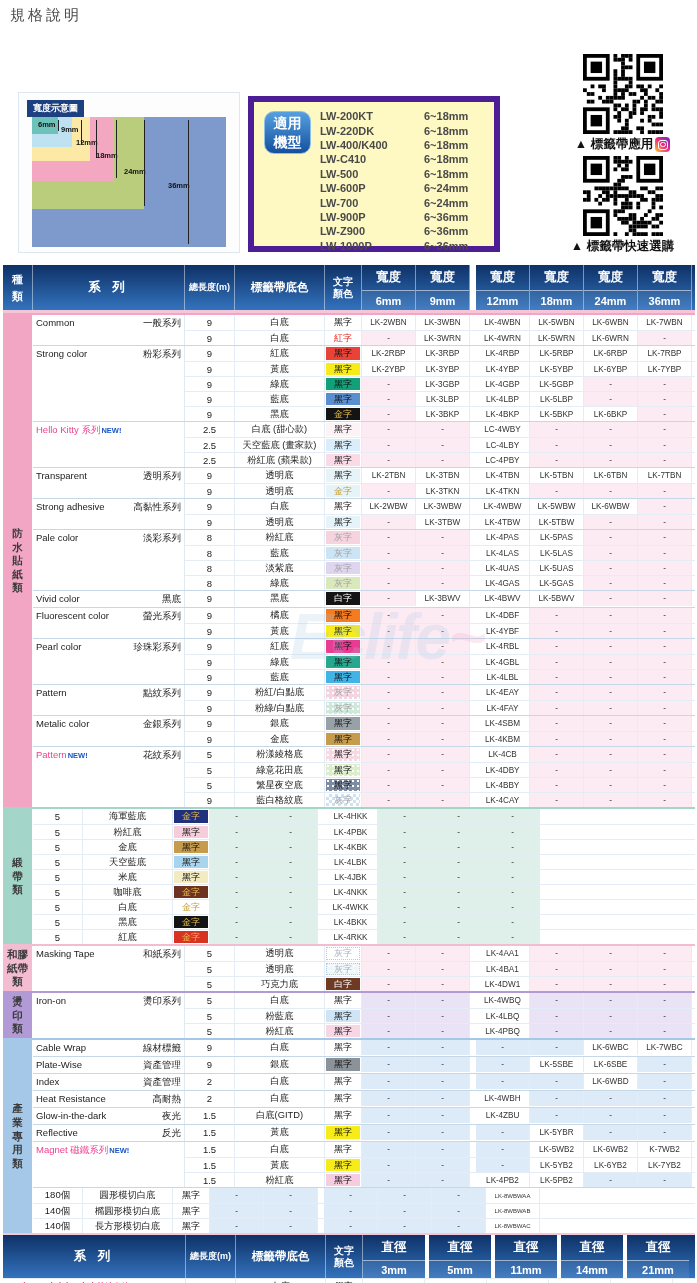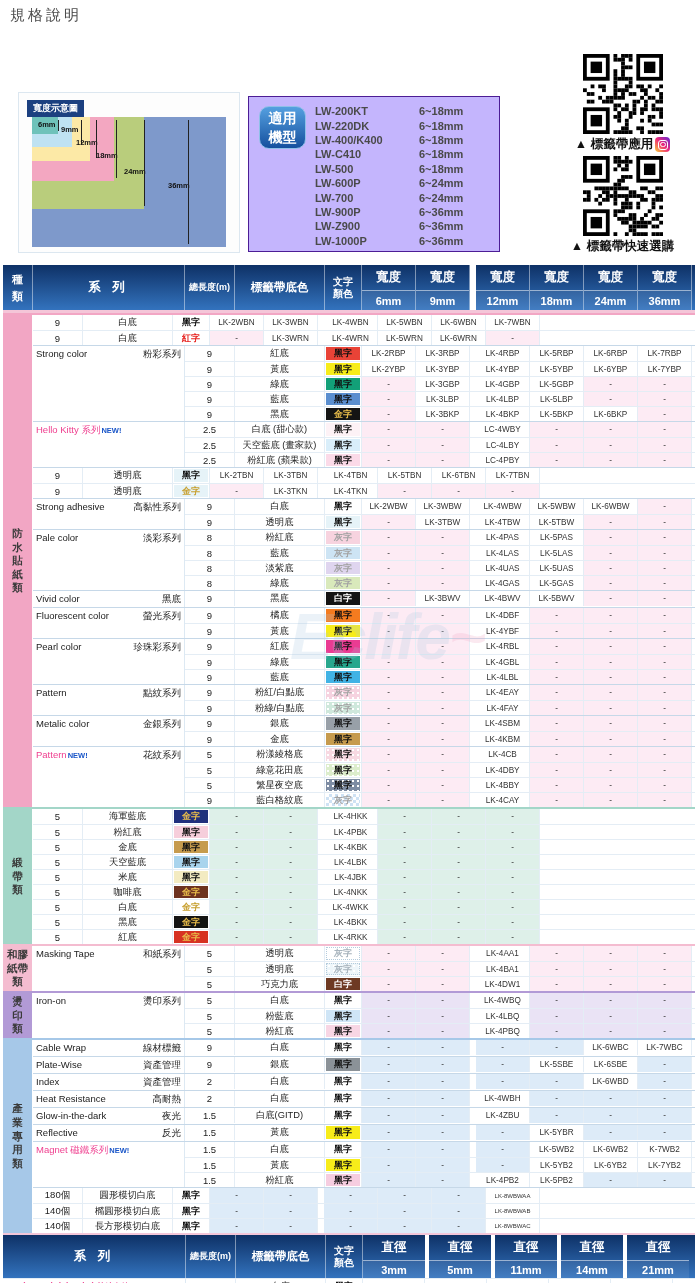--- a/index.html
+++ b/index.html
@@ -9,21 +9,21 @@
   .page-title{position:absolute;left:10px;top:6px;font-size:15px;color:#4d4d4d;letter-spacing:3px}
 
   
   .diagram-box{position:absolute;left:18px;top:92px;width:222px;height:161px;background:#fdfdfd;border:1px solid #dce7f0}
   .diagram-label{position:absolute;left:8px;top:7px;background:#1c4080;color:#fff;font-size:9px;font-weight:bold;padding:2px 6px;white-space:nowrap}
   .size-rect{position:absolute}
   .size-label{position:absolute;font-size:7.5px;font-weight:bold;color:#111;white-space:nowrap}
   .varrow{position:absolute;width:1px;background:#222}
 
   
-  .models-box{position:absolute;left:248px;top:96px;width:252px;height:156px;background:#c4b5fd;border:1px solid #4c1d95}
+  .models-box{position:absolute;left:248px;top:96px;width:252px;height:156px;background:#fef9c3;border:6px solid #4c1d95}
   .models-badge{position:absolute;left:10px;top:9px;width:47px;height:43px;border-radius:10px;
     background:linear-gradient(#55a0e0,#15509e);color:#fff;font-weight:bold;font-size:14px;line-height:1.35;
     display:flex;align-items:center;justify-content:center;text-align:center;white-space:pre-line;border:1px solid #8fc0e8}
   .model-list{position:absolute;left:66px;top:7px;right:6px}
   .model-row{display:flex;height:14.4px;align-items:center;font-size:11px;font-weight:bold;color:#4a4a4a}
   .model-name{width:104px}
   
   .qr-wrap{position:absolute;left:548px;top:54px;width:149px}
   .qr-box{display:block;margin:0 auto 2px auto;width:80px;height:80px}
   .qr-caption{font-size:12.5px;font-weight:bold;color:#111;text-align:center;white-space:nowrap;margin-bottom:3px;display:flex;align-items:center;justify-content:center;gap:2px}
@@ -60,21 +60,21 @@
   .scell .pink{color:#ef3f8f}
   .scell .new{color:#1a56c8;font-size:7.5px;font-weight:bold;margin-left:1px}
   .scell .note{color:#222;font-size:8.5px;text-align:right;margin-top:2px}
   .grows{flex:1}
   .trow{display:flex;height:15px;border-top:1px solid #e4edf5;background:#fff}
   .trow:first-child{border-top:none}
   .cell{display:flex;align-items:center;justify-content:center;border-right:1px solid #e4edf5;height:100%;overflow:hidden}
   .c-len{width:50px;font-size:9.5px}
   .c-base{width:90px;font-size:9.3px;white-space:nowrap}
   .c-chip{width:37px;padding:1px}
-  .chip{width:100%;height:100%;display:flex;align-items:center;justify-content:center;font-size:9px;font-weight:bold;white-space:nowrap}
+  .chip{width:100%;height:100%;display:flex;align-items:center;justify-content:center;font-size:9px;font-weight:normal;white-space:nowrap}
   .chip.dotted{border:1px dotted #b4cbdc}
   .c-code{width:54px;font-size:8.2px;color:#333;white-space:nowrap}
   .c-code.sm{font-size:6px}
   .c-gap{width:6px;background:#fff;border-right:none}
 
   .p-dots{background-image:radial-gradient(circle at 2px 2px,#fff 1px,transparent 1.4px);background-size:5px 5px}
   .p-check{background-image:linear-gradient(45deg,#cfe2f4 25%,transparent 25%,transparent 75%,#cfe2f4 75%),
            linear-gradient(45deg,#cfe2f4 25%,#fff 25%,#fff 75%,#cfe2f4 75%);background-size:6px 6px;background-position:0 0,3px 3px}
 
   
@@ -485,20 +485,26 @@
       </div>
       <div class="pink-strip" data-name="header-underline"></div>
       <div class="section" data-name="category-section" style="border-top-color: rgb(242, 166, 196);">
         <div class="catcell" data-name="category-cell" style="background: rgb(242, 166, 196);">防
 水
 貼
 紙
 類</div>
         <div class="sbody" data-name="section-body">
           <div class="group" data-name="series-group">
+            <div class="scell" data-name="series-cell">
+              <div class="l1" data-name="series-line">
+                <span class="en" data-name="series-name-en">Common</span>
+                <span class="zh" data-name="series-name-zh">一般系列</span>
+              </div>
+            </div>
             <div class="grows" data-name="group-rows">
               <div class="trow" data-name="table-row">
                 <div class="cell c-len" data-name="length-cell">9</div>
                 <div class="cell c-base" data-name="tape-base-cell">白底</div>
                 <div class="cell c-chip" data-name="text-color-cell">
                   <div class="chip" data-name="text-color-chip" style="color: rgb(17, 17, 17); background-color: rgb(255, 255, 255);">黑字</div>
                 </div>
                 <div class="cell c-code" data-name="product-code-cell">LK-2WBN</div>
                 <div class="cell c-code" data-name="product-code-cell">LK-3WBN</div>
                 <div class="cell c-gap" data-name="column-gap"></div>
@@ -649,20 +655,26 @@
                 <div class="cell c-code" data-name="dash-cell" style="background: rgb(253, 235, 244);">-</div>
                 <div class="cell c-gap" data-name="column-gap"></div>
                 <div class="cell c-code" data-name="product-code-cell">LC-4PBY</div>
                 <div class="cell c-code" data-name="dash-cell" style="background: rgb(253, 235, 244);">-</div>
                 <div class="cell c-code" data-name="dash-cell" style="background: rgb(253, 235, 244);">-</div>
                 <div class="cell c-code" data-name="dash-cell" style="background: rgb(253, 235, 244);">-</div>
               </div>
             </div>
           </div>
           <div class="group" data-name="series-group">
+            <div class="scell" data-name="series-cell">
+              <div class="l1" data-name="series-line">
+                <span class="en" data-name="series-name-en">Transparent</span>
+                <span class="zh" data-name="series-name-zh">透明系列</span>
+              </div>
+            </div>
             <div class="grows" data-name="group-rows">
               <div class="trow" data-name="table-row">
                 <div class="cell c-len" data-name="length-cell">9</div>
                 <div class="cell c-base" data-name="tape-base-cell">透明底</div>
                 <div class="cell c-chip" data-name="text-color-cell">
                   <div class="chip" data-name="text-color-chip" style="color: rgb(17, 17, 17); background-color: rgb(230, 243, 248);">黑字</div>
                 </div>
                 <div class="cell c-code" data-name="product-code-cell">LK-2TBN</div>
                 <div class="cell c-code" data-name="product-code-cell">LK-3TBN</div>
                 <div class="cell c-gap" data-name="column-gap"></div>

